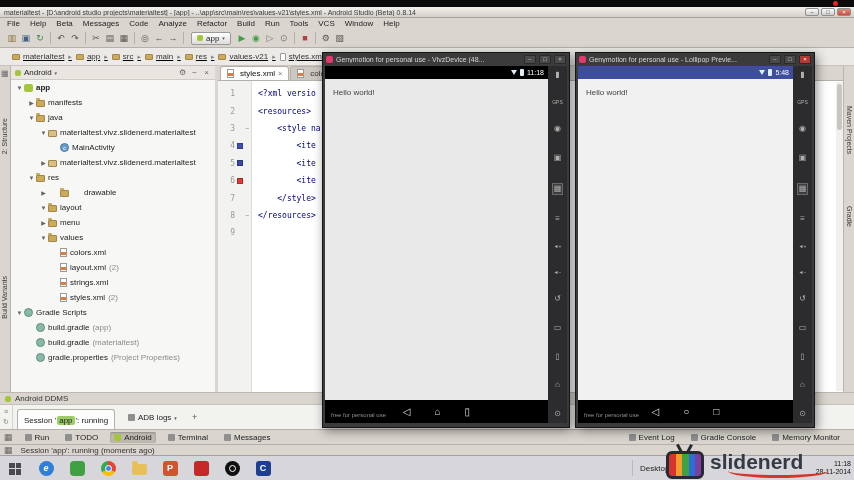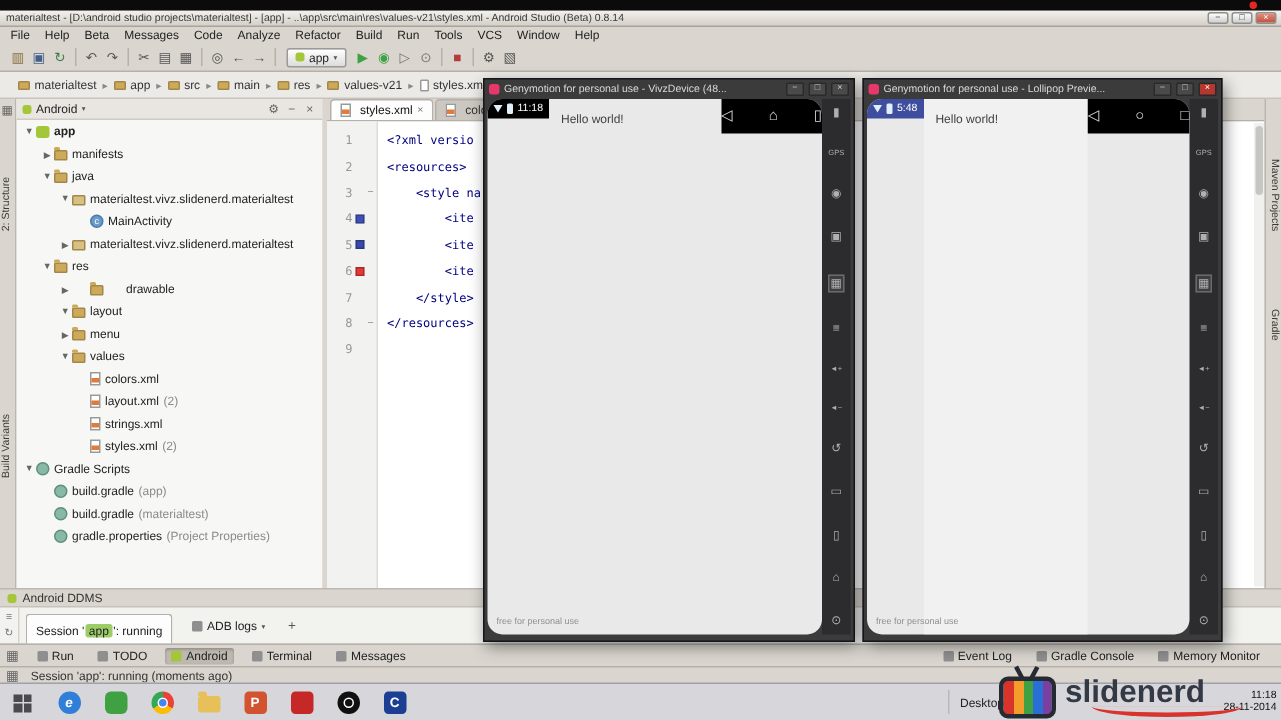--- a/index.html
+++ b/index.html
@@ -101,21 +101,21 @@
   #statusbar{left:0;top:437px;width:854px;height:11px;background:#dad6cf;border-top:1px solid #b5b1aa;display:flex;align-items:center;gap:8px;padding-left:4px;font-size:8px;color:#333;}
 
   
   .emu{position:absolute;background:#3b3b3b;border:1px solid #15151a;box-shadow:2px 3px 10px rgba(0,0,0,.45);z-index:40;}
   .emu-title{height:13px;display:flex;align-items:center;gap:3px;padding:0 3px;}
   .emu-ico{width:7px;height:7px;background:#e6386b;border-radius:2px;flex:none;}
   .emu-title-text{flex:1;font-size:7px;color:#d8d8d8;white-space:nowrap;overflow:hidden;}
   .emu-btn{width:12px;height:9px;font-size:6px;line-height:7px;text-align:center;color:#ccc;background:#4a4a4a;border:1px solid #2a2a2a;border-radius:1px;flex:none;}
   .emu-btn.red{background:#b5372f;color:#fff;}
   .emu-body{position:absolute;left:2px;right:2px;top:13px;bottom:4px;display:flex;}
-  .screen{flex:1;position:relative;display:flex;flex-direction:row;background:#e9e9e9;overflow:hidden;border-radius:10px;}
+  .screen{flex:1;position:relative;display:flex;flex-direction:column;background:#e9e9e9;overflow:hidden;}
   .sbar{height:13px;display:flex;align-items:center;justify-content:flex-end;gap:3px;padding:0 4px;flex:none;background:#000;}
   .sbar.lollipop{background:#3f4d9e;}
   .stime{font-size:7px;color:#fff;}
   .wifi{width:0;height:0;border-left:3px solid transparent;border-right:3px solid transparent;border-top:5px solid #dfeef7;}
   .batt{width:4px;height:7px;background:#dfeef7;border-radius:1px;}
   .apparea{flex:1;position:relative;}
   #emu2 .apparea{background:#f1f1f1;}
   .hello{position:absolute;left:8px;top:9px;font-size:8px;color:#3f3f3f;}
   .navbar-android{height:23px;background:#000;display:flex;align-items:center;justify-content:center;gap:24px;flex:none;}
   .nicon{font-size:10px;color:rgba(255,255,255,.85);line-height:1;}
@@ -218,21 +218,21 @@
           <span class="ticon" style="color: rgb(119, 119, 119);">⊙</span>
           <span class="tsep"></span>
           <span class="ticon" style="color: rgb(178, 59, 59);">■</span>
           <span class="tsep"></span>
           <span class="ticon" style="color: rgb(85, 85, 85);">⚙</span>
           <span class="ticon" style="color: rgb(85, 85, 85);">▧</span>
         </span>
     </div>
 
     <div id="navbar" class="abs">
-      <span style="display:flex;align-items:center;gap:3px;">
+      <span style="display:flex;align-items:center;gap:3px;text-decoration:underline;">
           <span class="crumb">
             <span class="crumb-ico"></span>
             <span>materialtest</span>
           </span>
           <span class="crumb-sep">▸</span>
           <span class="crumb">
             <span class="crumb-ico"></span>
             <span>app</span>
           </span>
           <span class="crumb-sep">▸</span>

